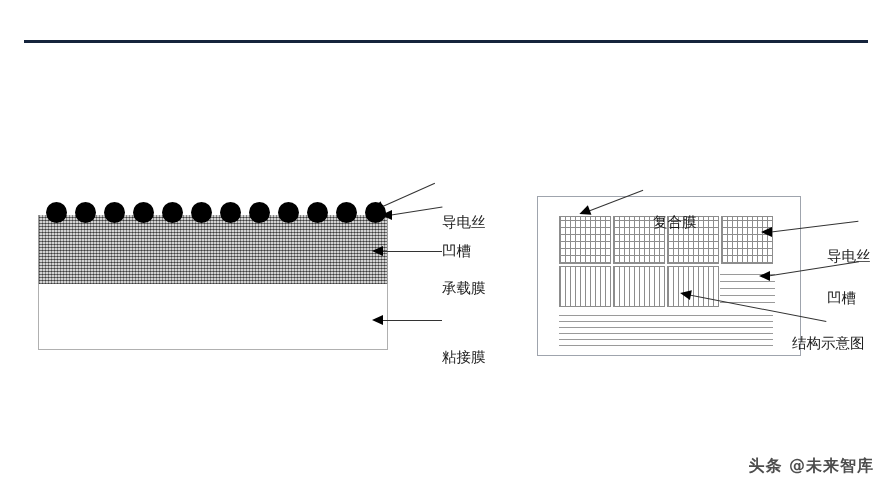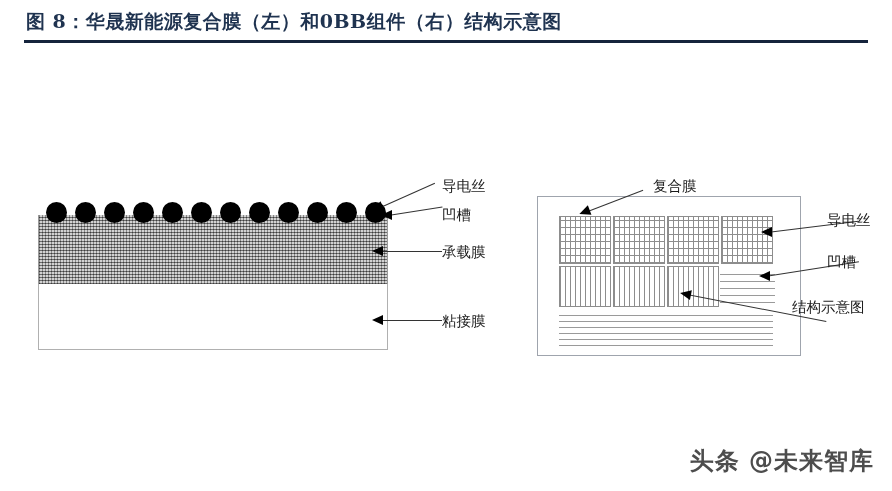--- a/index.html
+++ b/index.html
@@ -106,20 +106,21 @@
   .arrow-left {
     border-right: 11px solid #000;
   }
 
   .lbl {
     position: absolute;
     font-size: 14.5px;
     color: #1a1a1a;
     white-space: nowrap;
     font-family: "DejaVu Serif", "Liberation Serif", serif;
+    margin-top: 36px;
   }
 
   
   #right-diagram {
     position: absolute;
     left: 537px;
     top: 196px;
     width: 266px;
     height: 162px;
   }
@@ -156,33 +157,32 @@
     position: absolute;
     left: 0;
     height: 1px;
     background: #9a9a9a;
   }
 
   .wm {
     position: absolute;
     right: 18px;
     bottom: 14px;
-    font-size: 24px;
+    font-size: 16px;
     font-weight: bold;
     color: #3a3a3a;
     letter-spacing: 1px;
     font-family: "DejaVu Sans", "Liberation Sans", sans-serif;
     opacity: .9;
   }
 </style>
 </head>
 <body>
 
 <div id="header">
-  <div id="header-title">图 8：华晟新能源复合膜（左）和0BB组件（右）结构示意图</div>
   <div id="header-rule"></div>
 </div>
 
 <div id="left-diagram">
 
   <div class="stack-outer"></div>
 
   <div class="layer-carrier"></div>
 
   <div class="wire-row">

